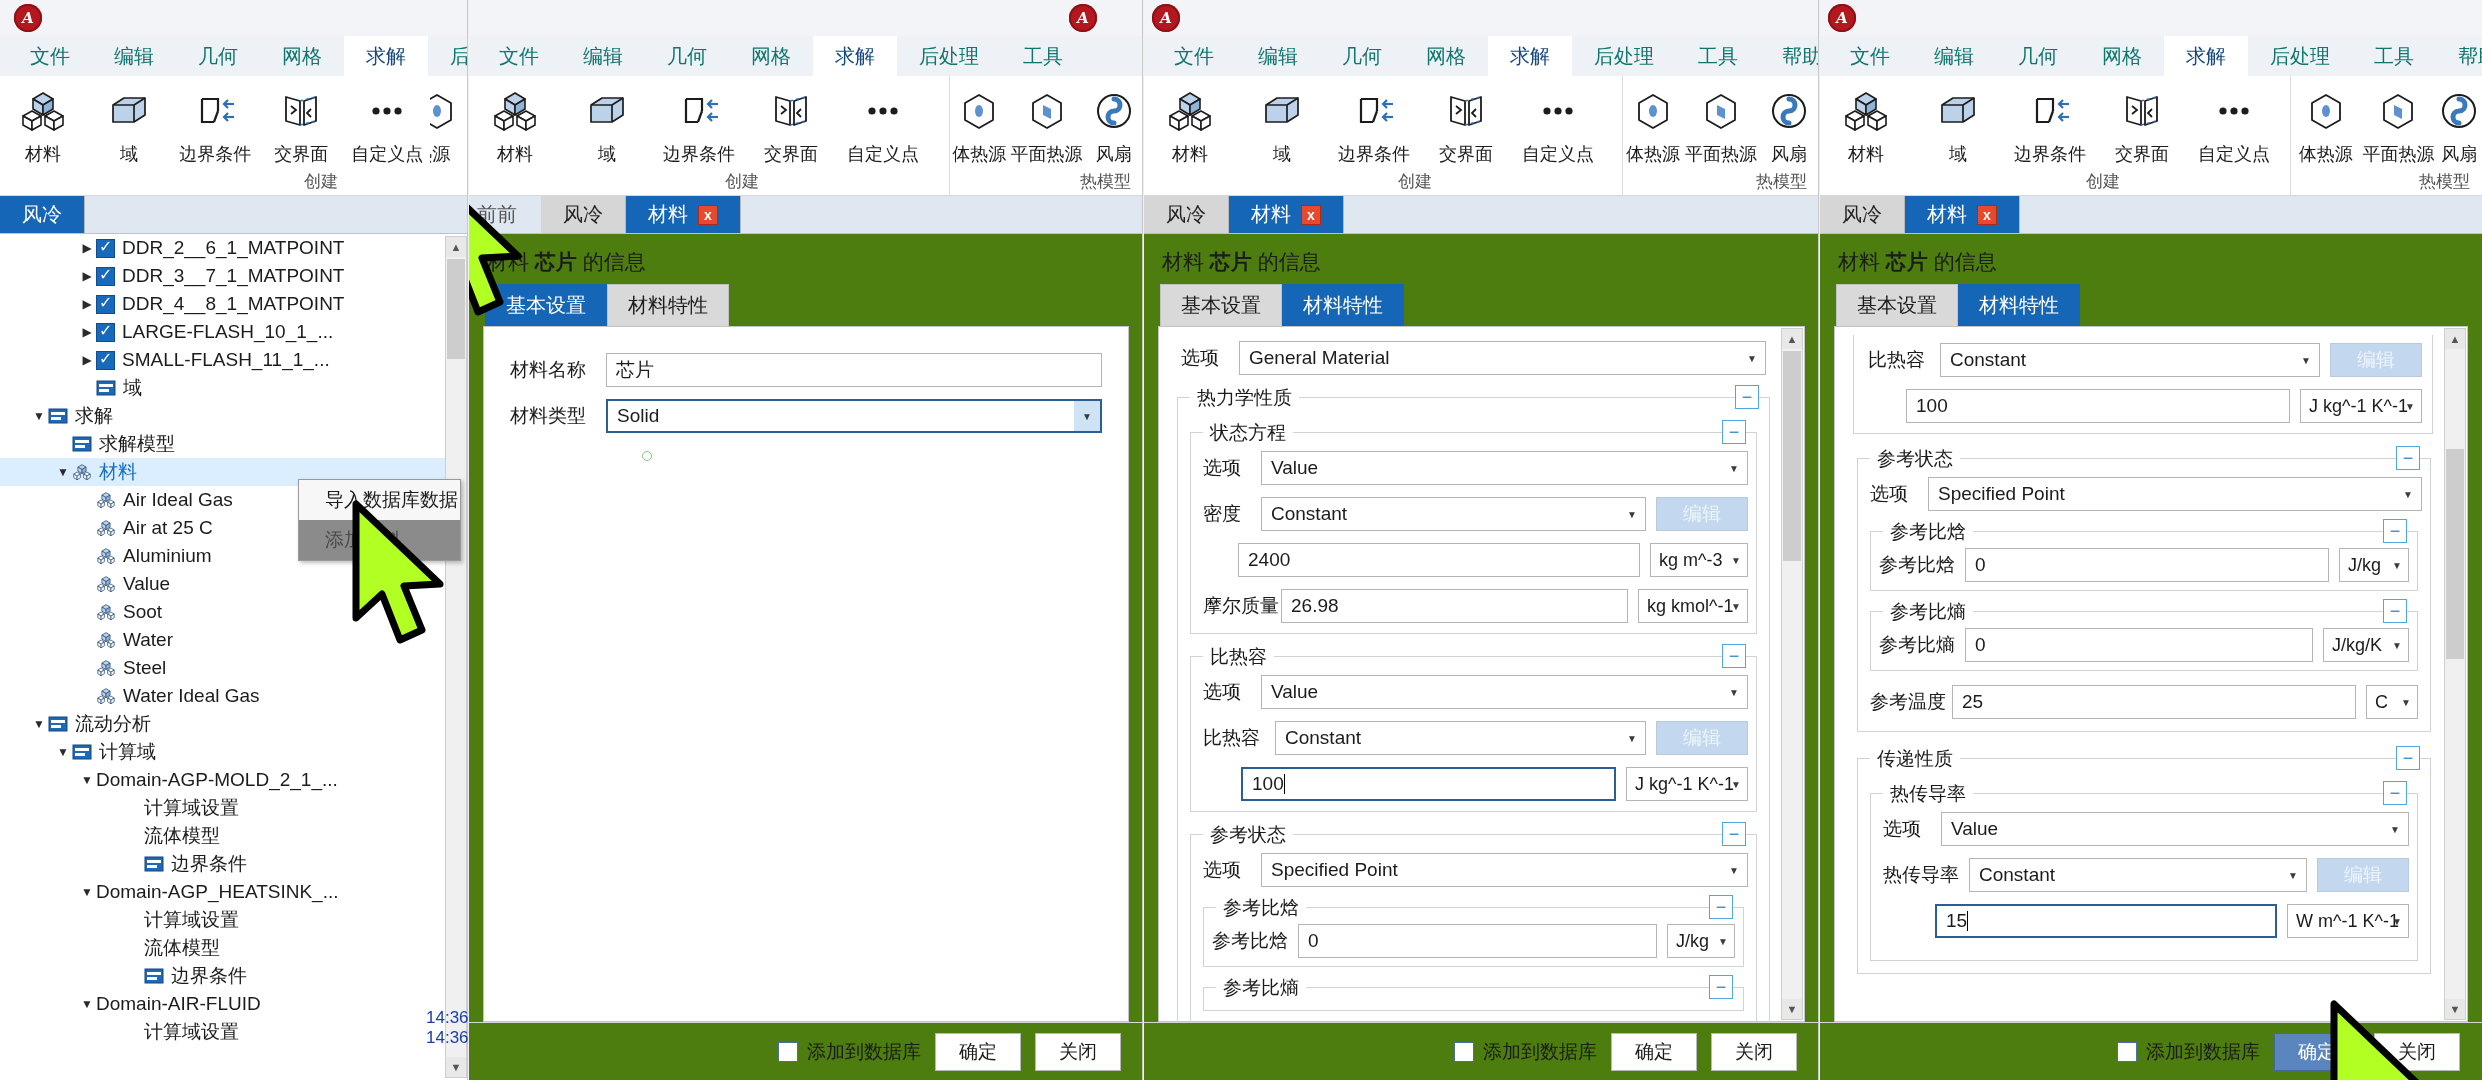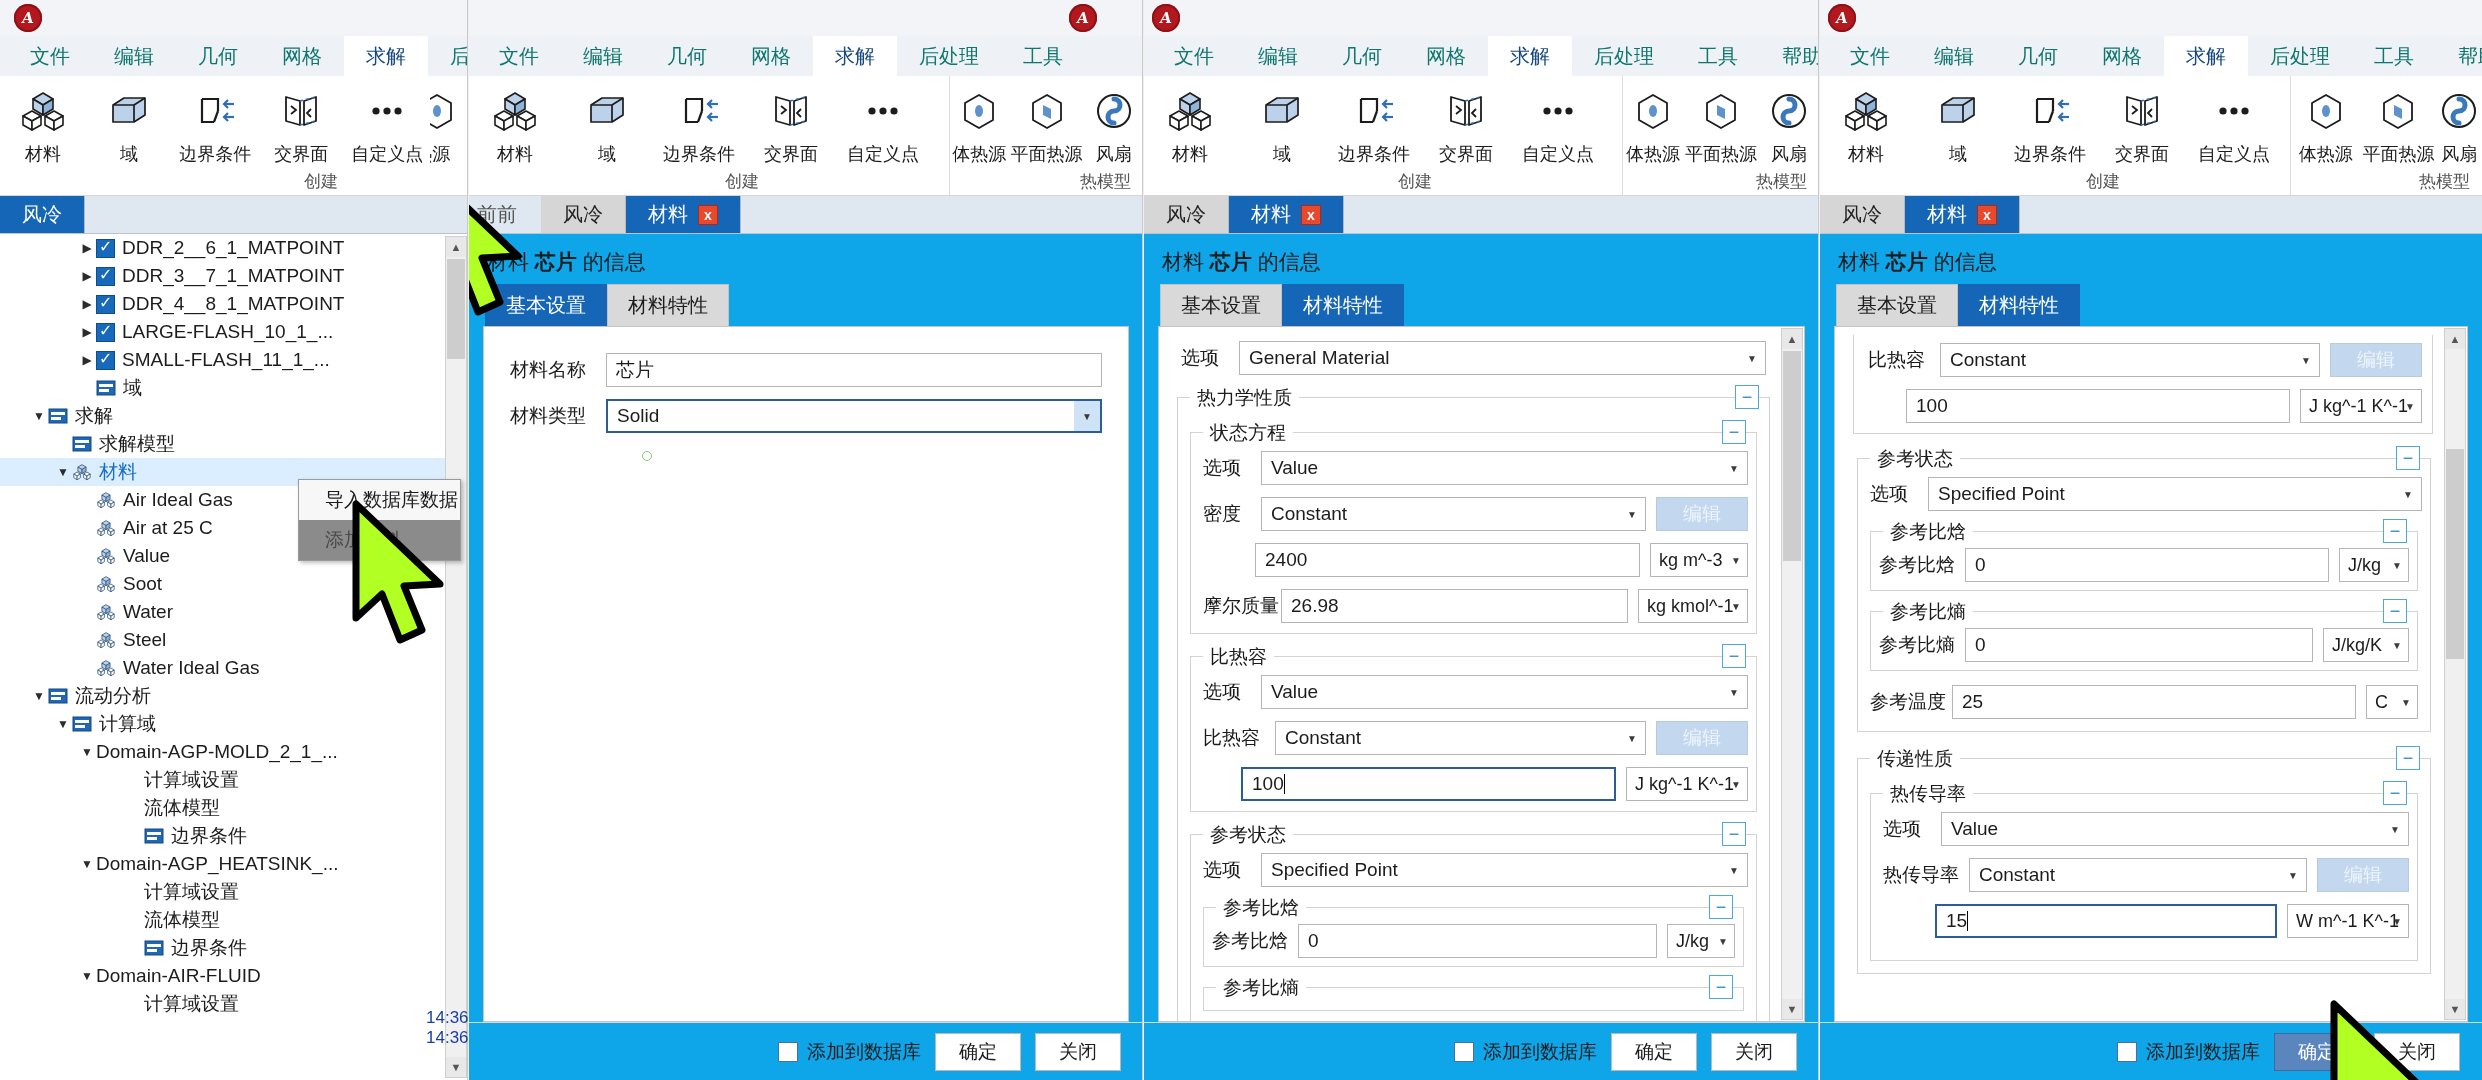--- a/index.html
+++ b/index.html
@@ -82,21 +82,21 @@
   
   .vscroll { position:absolute; width:22px; background:#f0f0f0; border:1px solid #cfcfcf; }
   .vscroll .thumb { position:absolute; left:1px; right:1px; background:#cdcdcd; }
   .vscroll .arr { position:absolute; left:0; right:0; height:20px; background:#e8e8e8;
                   display:flex; align-items:center; justify-content:center;
                   font-size:11px; color:#555; }
   .vscroll .arr.top { top:0; }
   .vscroll .arr.bot { bottom:0; }
 
   
-  .dlg { position:absolute; left:0; right:0; top:0; bottom:0; background:#0ea5e9;
+  .dlg { position:absolute; left:0; right:0; top:0; bottom:0; background:#4d7c0f;
          display:flex; flex-direction:column; }
   .dlg-title { padding:14px 18px 8px; font-size:21px; }
   .dlg-title b { font-weight:bold; }
   .dlg-tabs { display:flex; padding-left:16px; }
   .dtabbtn { padding:7px 20px; font-size:20px; background:#d9d9d9; color:#1c1c1c;
              border:1px solid #c2c2c2; border-bottom:none;text-align:right; }
   .dtabbtn.sel { background:#1566b7; color:#fff; border-color:#1566b7; }
   .dlg-body { flex:1; margin:0 14px; border:1px solid #c4c4c4; background:#fff;
               position:relative; overflow:hidden; }
   .dlg-foot { height:58px; display:flex; align-items:center; justify-content:flex-end;
@@ -414,20 +414,42 @@
                 <g fill="#ffffff" stroke="#33557d" stroke-width="1" stroke-linejoin="round">
                   <path d="M6 11 L10 13.5 L6 16 L2 13.5 Z"></path>
                   <path d="M2 13.5 L2 18 L6 20.5 L6 16 Z"></path>
                   <path d="M10 13.5 L10 18 L6 20.5 L6 16 Z"></path>
                   <path d="M18 11 L22 13.5 L18 16 L14 13.5 Z"></path>
                   <path d="M14 13.5 L14 18 L18 20.5 L18 16 Z"></path>
                   <path d="M22 13.5 L22 18 L18 20.5 L18 16 Z"></path>
                 </g>
               </svg>
             </span>
+            <span class="treetxt">Aluminium</span>
+          </div>
+          <div class="treerow">
+            <span class="ind" style="width: 72px;"></span>
+            <span class="twisty"></span>
+            <span class="ticon">
+              <svg width="20" height="18" viewBox="0 0 24 22">
+                <g fill="#bcd2ea" stroke="#33557d" stroke-width="1" stroke-linejoin="round">
+                  <path d="M12 2 L17 5 L12 8 L7 5 Z"></path>
+                  <path d="M7 5 L7 10 L12 13 L12 8 Z"></path>
+                  <path d="M17 5 L17 10 L12 13 L12 8 Z" fill="#8fb4db"></path>
+                </g>
+                <g fill="#ffffff" stroke="#33557d" stroke-width="1" stroke-linejoin="round">
+                  <path d="M6 11 L10 13.5 L6 16 L2 13.5 Z"></path>
+                  <path d="M2 13.5 L2 18 L6 20.5 L6 16 Z"></path>
+                  <path d="M10 13.5 L10 18 L6 20.5 L6 16 Z"></path>
+                  <path d="M18 11 L22 13.5 L18 16 L14 13.5 Z"></path>
+                  <path d="M14 13.5 L14 18 L18 20.5 L18 16 Z"></path>
+                  <path d="M22 13.5 L22 18 L18 20.5 L18 16 Z"></path>
+                </g>
+              </svg>
+            </span>
             <span class="treetxt">Value</span>
           </div>
           <div class="treerow">
             <span class="ind" style="width: 72px;"></span>
             <span class="twisty"></span>
             <span class="ticon">
               <svg width="20" height="18" viewBox="0 0 24 22">
                 <g fill="#bcd2ea" stroke="#33557d" stroke-width="1" stroke-linejoin="round">
                   <path d="M12 2 L17 5 L12 8 L7 5 Z"></path>
                   <path d="M7 5 L7 10 L12 13 L12 8 Z"></path>
@@ -999,21 +1021,21 @@
                   </div>
                 </div>
                 <div class="row" style="margin-left:4px;">
                   <div class="flabel" style="width:48px;">密度</div>
                   <div class="select" style="flex:1;">
                     <span>Constant</span>
                     <span class="caret">▼</span>
                   </div>
                   <div class="editbtn">编辑</div>
                 </div>
-                <div class="row" style="margin-left:56px;">
+                <div class="row" style="margin-left:39px;">
                   <div class="field" style="flex:1;">2400</div>
                   <div class="unitsel" style="width:98px;">
                     <span>kg m^-3</span>
                     <span class="caret">▼</span>
                   </div>
                 </div>
                 <div class="row" style="margin-left:4px; margin-bottom:2px;">
                   <div class="flabel" style="width:68px;">摩尔质量</div>
                   <div class="field" style="flex:1;">26.98</div>
                   <div class="unitsel" style="width:110px;">

